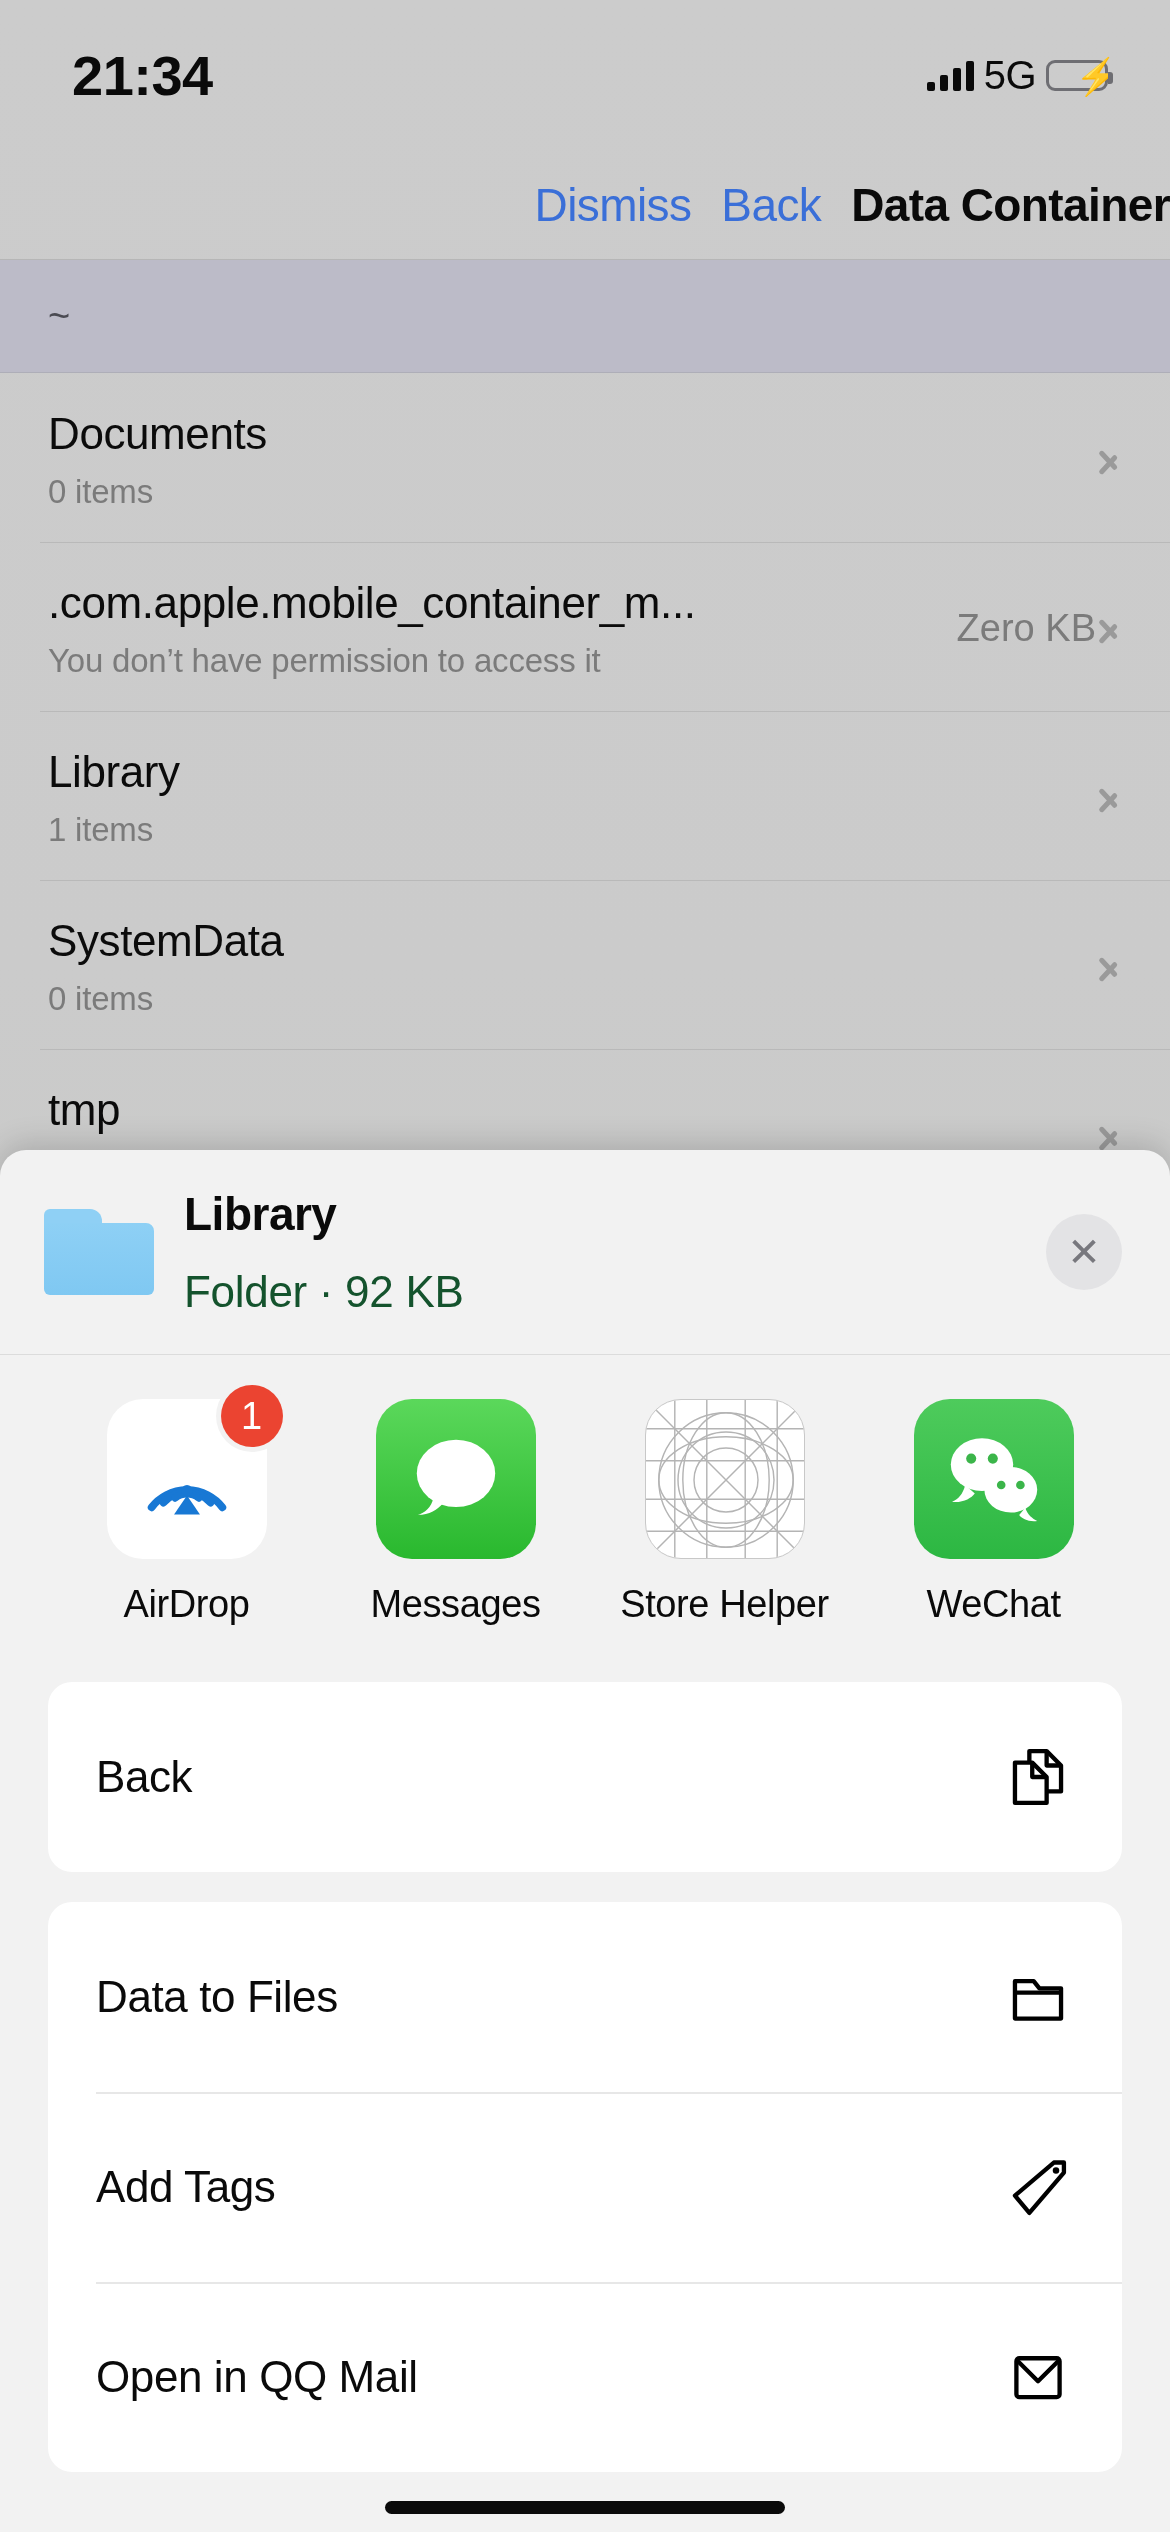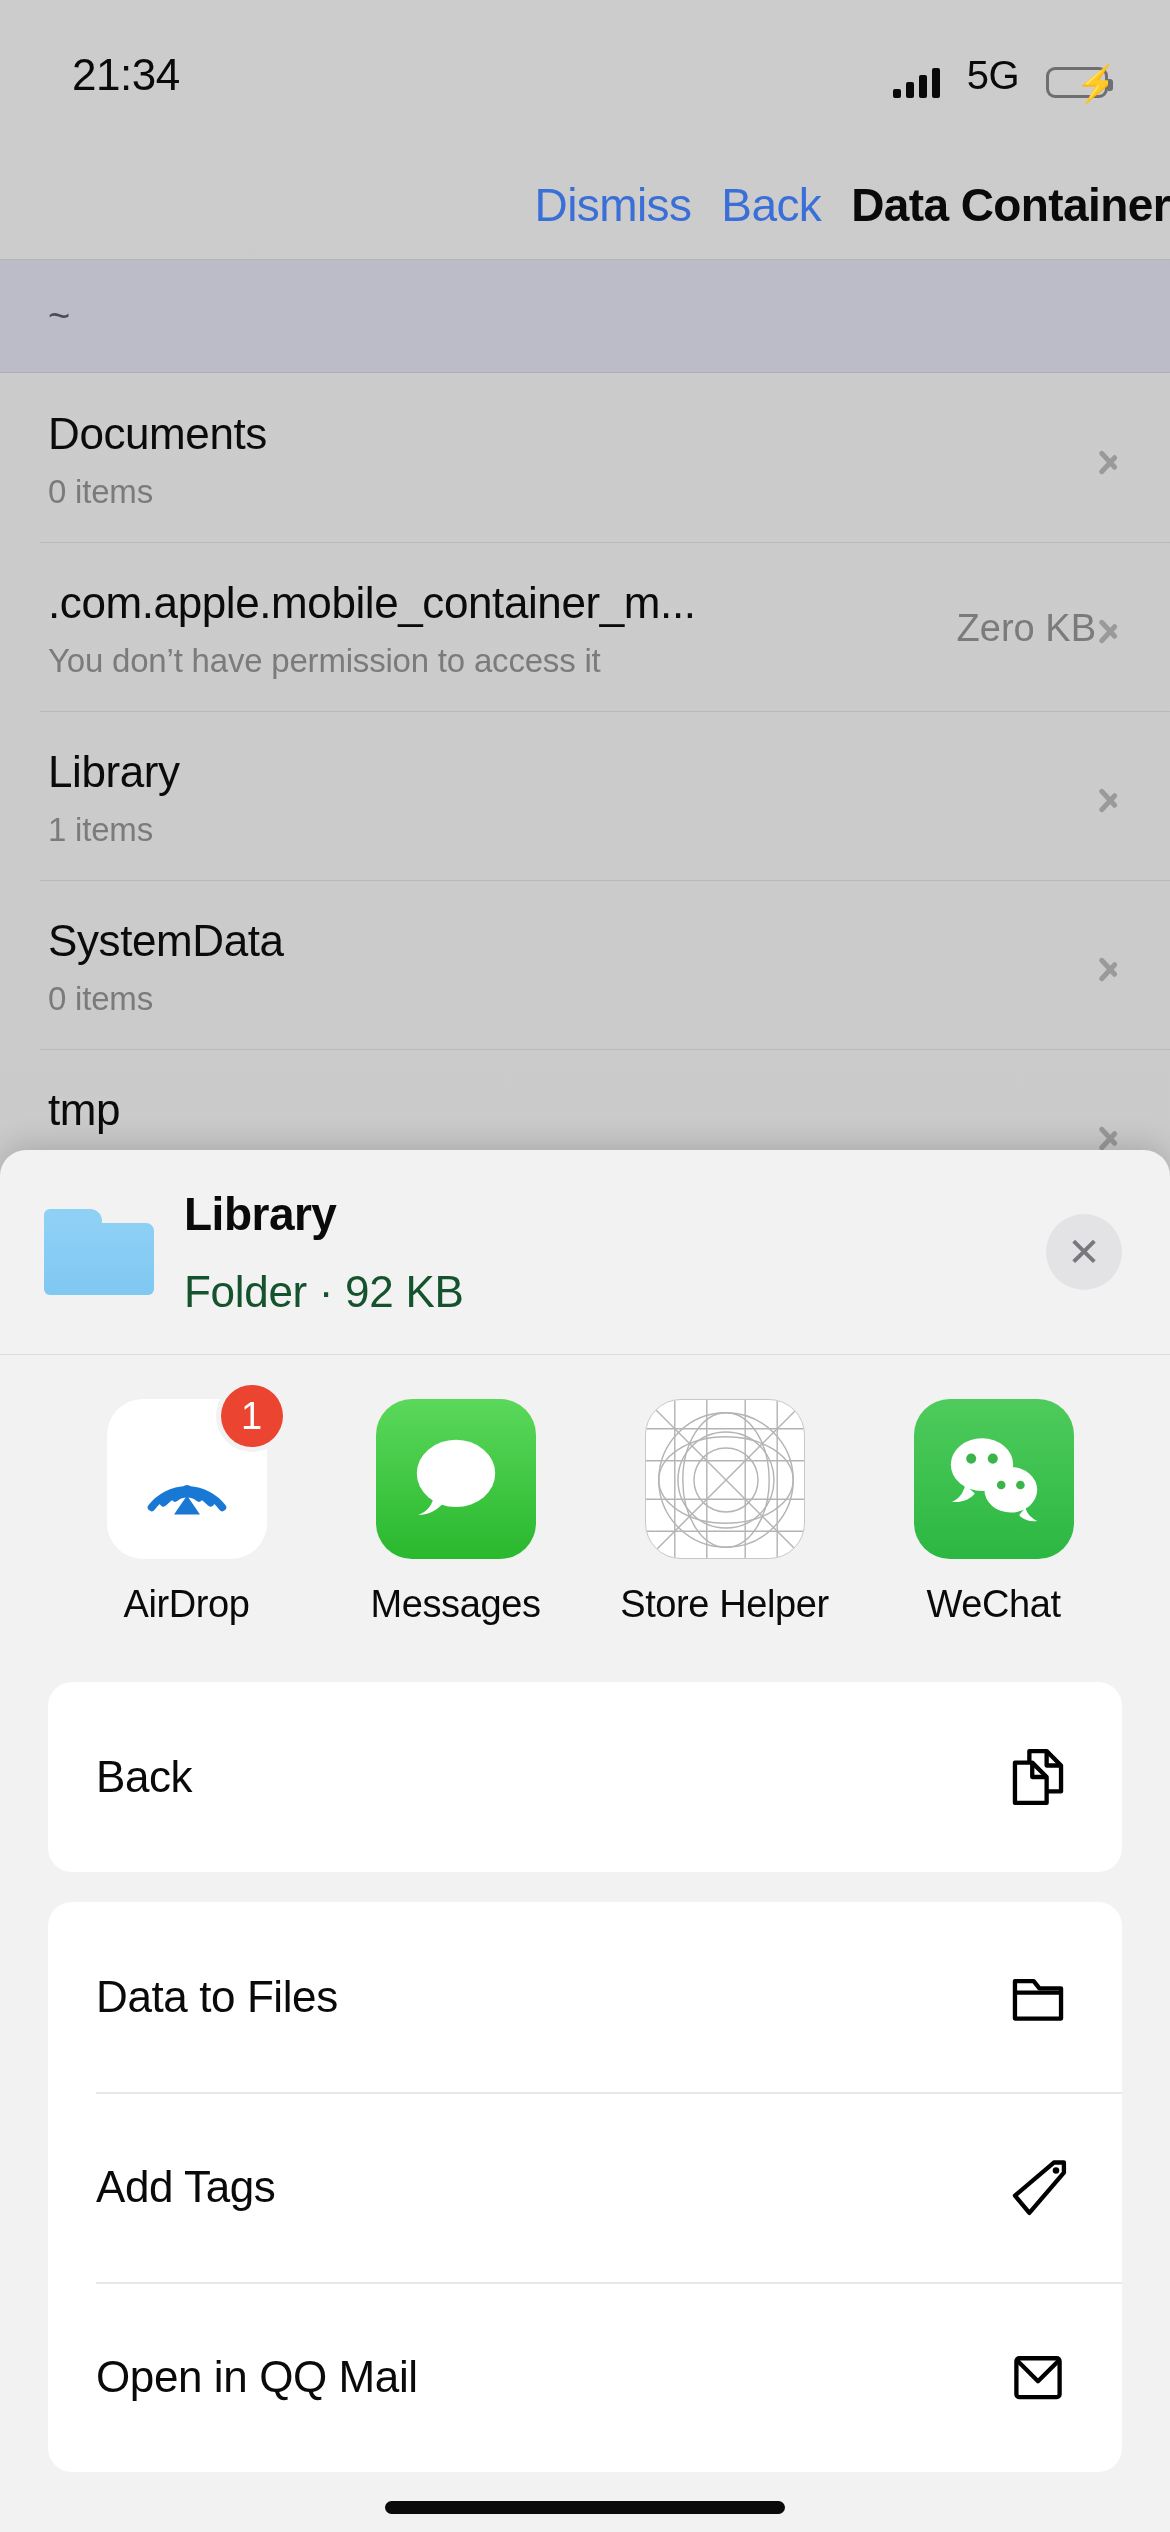--- a/index.html
+++ b/index.html
@@ -14,22 +14,22 @@
   
   #browser {
     position:absolute; inset:0;
     background:linear-gradient(180deg,#cccccc 0%,#cbcbcb 38%,#c9cac8 62%,#b9bdb8 86%,#b2b7b1 100%);
   }
   .statusbar {
     position:relative; height:150px;
     display:flex; align-items:center; justify-content:space-between;
     padding:0 62px 0 72px;
   }
-  .sb-time { font-size:44px; font-weight:400; color:#0a0a0a; letter-spacing:-0.5px; }
-  .sb-right { display:flex; align-items:flex-end; gap:27px; }
+  .sb-time { font-size:56px; font-weight:700; color:#0a0a0a; letter-spacing:-0.5px; }
+  .sb-right { display:flex; align-items:center; gap:10px; }
   .sig { display:flex; align-items:flex-end; gap:5px; height:32px; }
   .sig i { display:block; width:8px; background:#0a0a0a; border-radius:2px; }
   .sig i:nth-child(1){height:9px;} .sig i:nth-child(2){height:16px;}
   .sig i:nth-child(3){height:23px;} .sig i:nth-child(4){height:30px;}
   .sb-net { font-size:40px; font-weight:500; color:#0a0a0a; letter-spacing:-0.5px; }
   .batt { position:relative; width:62px; height:31px; border:3px solid #6e6e73;
           border-radius:9px; padding:2px; }
   .batt:after { content:""; position:absolute; right:-8px; top:9px; width:5px; height:12px;
                 background:#6e6e73; border-radius:0 3px 3px 0; }
   .batt .fill { width:54%; height:100%; background:#4cd964; border-radius:5px; }

